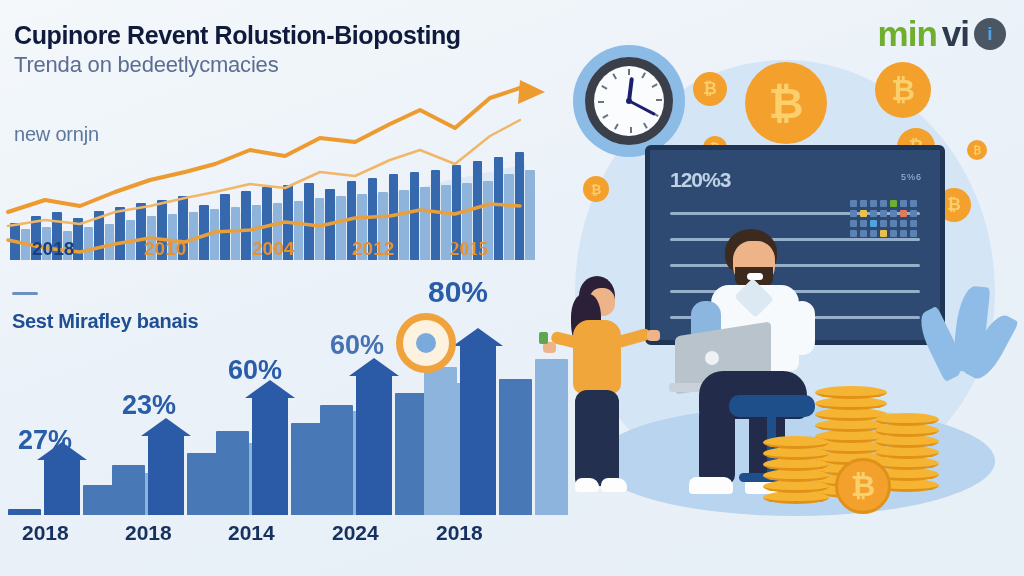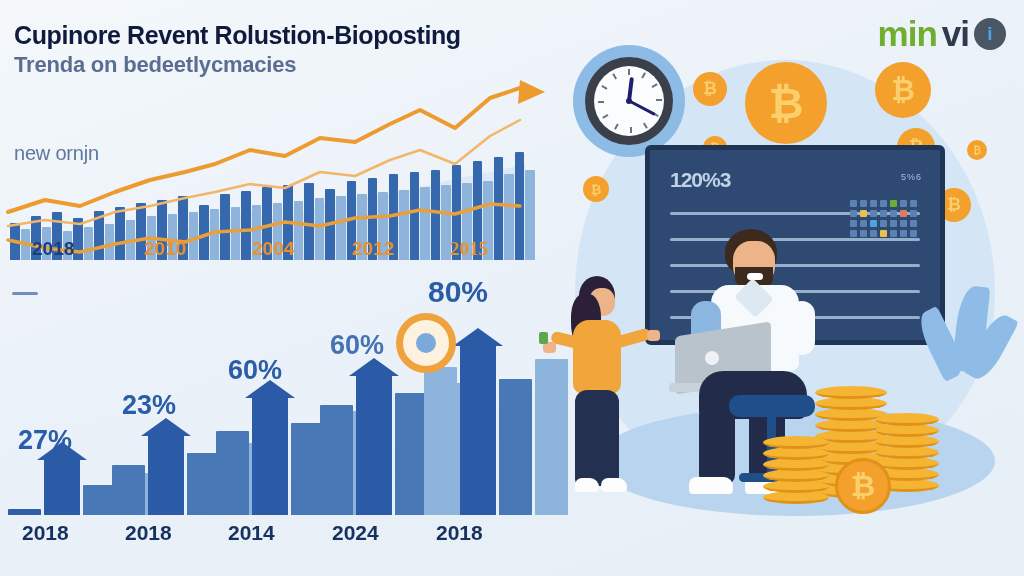--- a/index.html
+++ b/index.html
@@ -16,31 +16,31 @@
   
   .left { position:absolute; left:0; top:0; width:545px; height:576px; }
 
   .headline {
     position:absolute; left:14px; top:22px; width:510px;
     font-size:25px; font-weight:bold; color:#101a3c;
     letter-spacing:-.4px; line-height:1.08;
   }
   .subhead {
     position:absolute; left:14px; top:52px; width:510px;
-    font-size:22px; font-weight:bold; color:#5c6d92;
+    font-size:22px; font-weight:normal; color:#5c6d92;
     letter-spacing:-.2px;
   }
 
   .kicker {
     position:absolute; left:14px; top:104px;
     font-size:21px; font-weight:bold; color:#2c5ba4;
     letter-spacing:-.3px;
   }
   .kicker2 {
-    position:absolute; left:14px; top:142px;
+    position:absolute; left:14px; top:123px;
     font-size:20px; color:#5e779e; letter-spacing:-.2px;
   }
 
   
   .chart-top { position:absolute; left:0px; top:150px; width:545px; height:110px; }
   .bars-top { position:absolute; left:10px; bottom:0; height:110px; width:525px;
               display:flex; align-items:flex-end; gap:1px; }
   .bar-t { flex:1 1 auto; border-radius:1px 1px 0 0; }
   .bar-t.dk { background:#3568ad; }
   .bar-t.lt { background:#8fb4dc; }
@@ -251,20 +251,21 @@
 
     <div class="axis-top">
       <span class="at0">2018</span>
       <span class="at1">2010</span>
       <span class="at2">2004</span>
       <span class="at3">2012</span>
       <span class="at4">2015</span>
     </div>
 
     <div class="divider"></div>
+    <div class="h2a">Sest Mirafley banais</div>
 
     <div class="chart-bot">
 
       <div class="bgroup" style="left:8px;">
         <div class="b dk" style="height:6px"></div>
         <div class="b arrow" style="height:56px"></div>
         <div class="b md" style="height:30px"></div>
         <div class="b lt" style="height:42px"></div>
       </div>
       <div class="bgroup" style="left:112px;">

